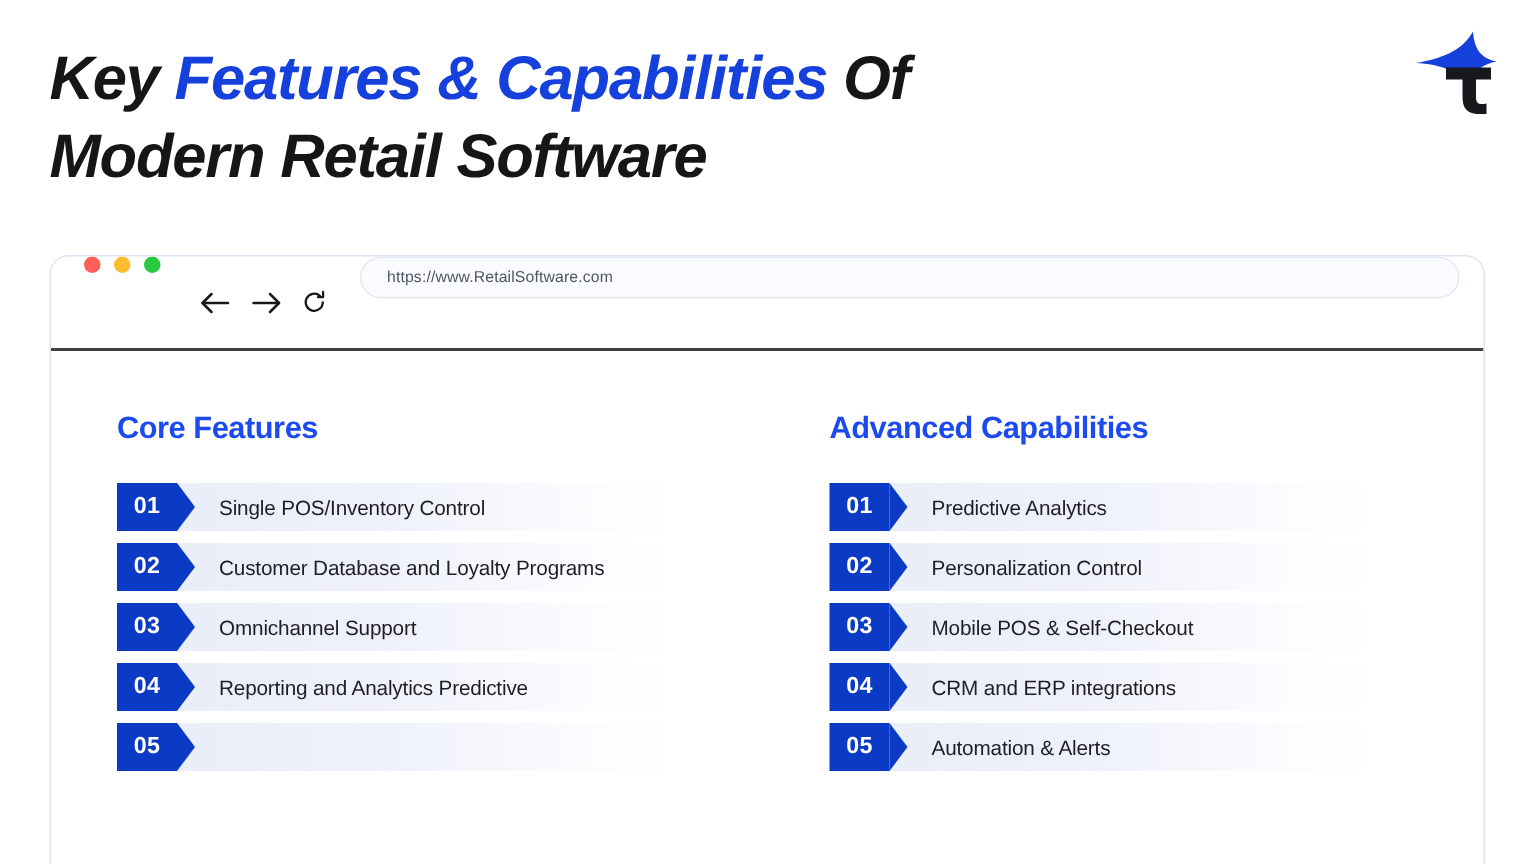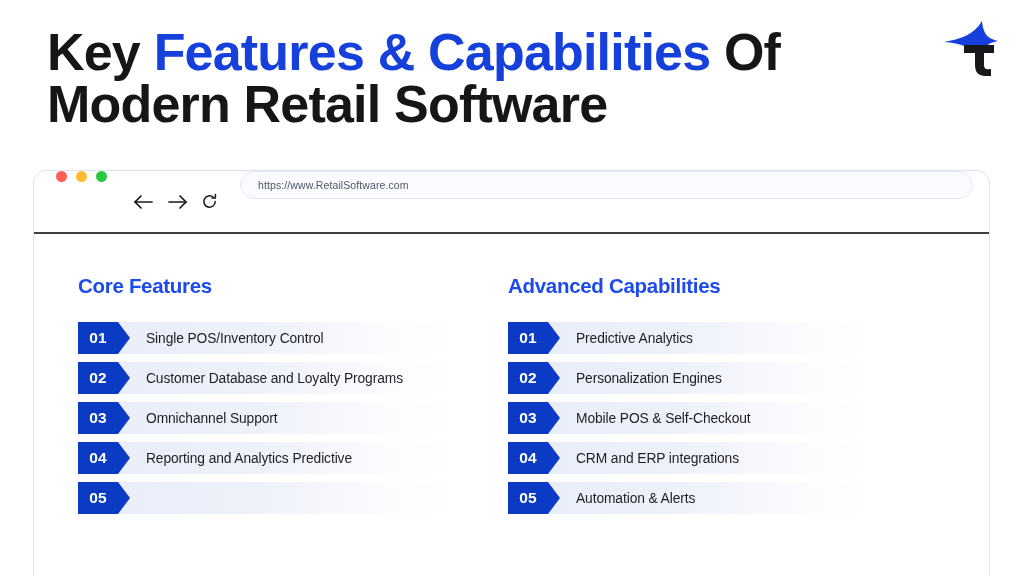--- a/index.html
+++ b/index.html
@@ -9,28 +9,29 @@
     height: 576px;
     background: #ffffff;
     font-family: "Liberation Sans", sans-serif;
     overflow: hidden;
     position: relative;
   }
 
   
   .page-title {
     position: absolute;
-    left: 47px;
+    left: 33px;
     top: 26px;
-    font-size: 52px;
+    font-size: 41px;
     line-height: 52px;
     font-weight: 700;
     letter-spacing: -0.8px;
     color: #161616;
     white-space: pre-line;
+    font-style: italic;
   }
   .page-title .accent { color: #1640dc; }
 
   
   .logo {
     position: absolute;
     right: 22px;
     top: 18px;
     width: 62px;
     height: 58px;
@@ -86,20 +87,21 @@
   .address-text {
     font-size: 10.5px;
     color: #4f5664;
     letter-spacing: 0.1px;
   }
 
   
   .content {
     display: flex;
     padding: 40px 0 0 44px;
+    gap: 45px;
   }
   .column { width: 418px; }
   .column.right { margin-left: 12px; }
 
   .column-title {
     font-size: 20.5px;
     font-weight: 700;
     color: #1b4aef;
     letter-spacing: -0.3px;
     margin-bottom: 24px;
@@ -228,21 +230,21 @@
 
     <div class="column right">
       <div class="column-title">Advanced Capabilities</div>
       <div class="list">
         <div class="list-item">
           <span class="badge">01</span>
           <span class="item-label">Predictive Analytics</span>
         </div>
         <div class="list-item">
           <span class="badge">02</span>
-          <span class="item-label">Personalization Engines</span>
+          <span class="item-label">Personalization Control</span>
         </div>
         <div class="list-item">
           <span class="badge">03</span>
           <span class="item-label">Mobile POS &amp; Self-Checkout</span>
         </div>
         <div class="list-item">
           <span class="badge">04</span>
           <span class="item-label">CRM and ERP integrations</span>
         </div>
         <div class="list-item">

